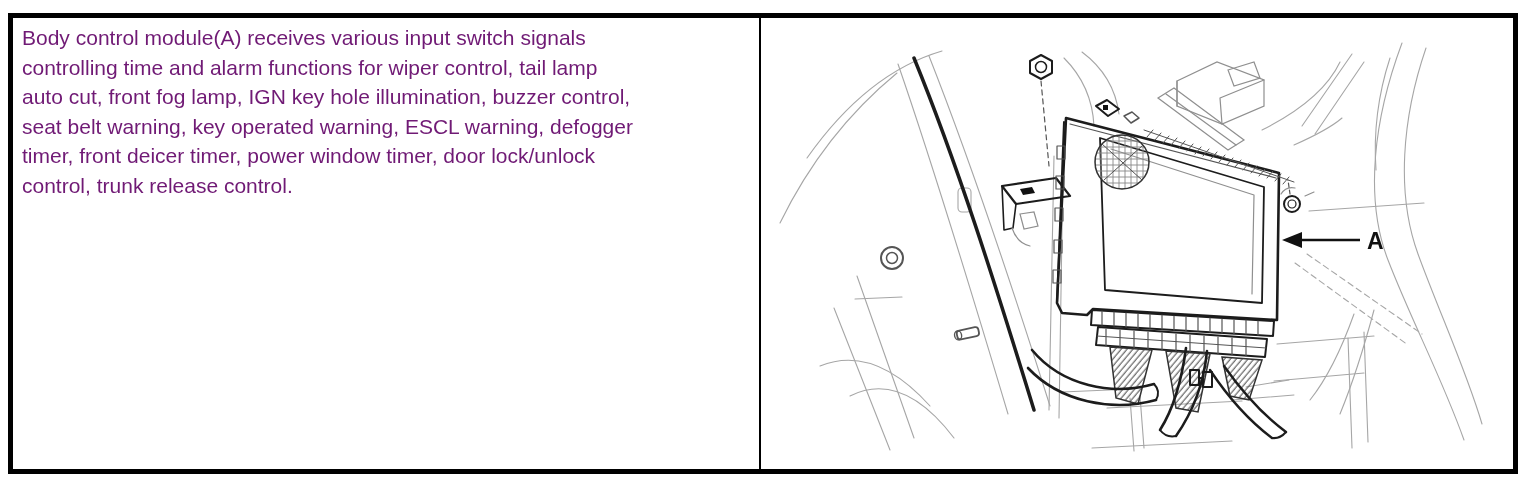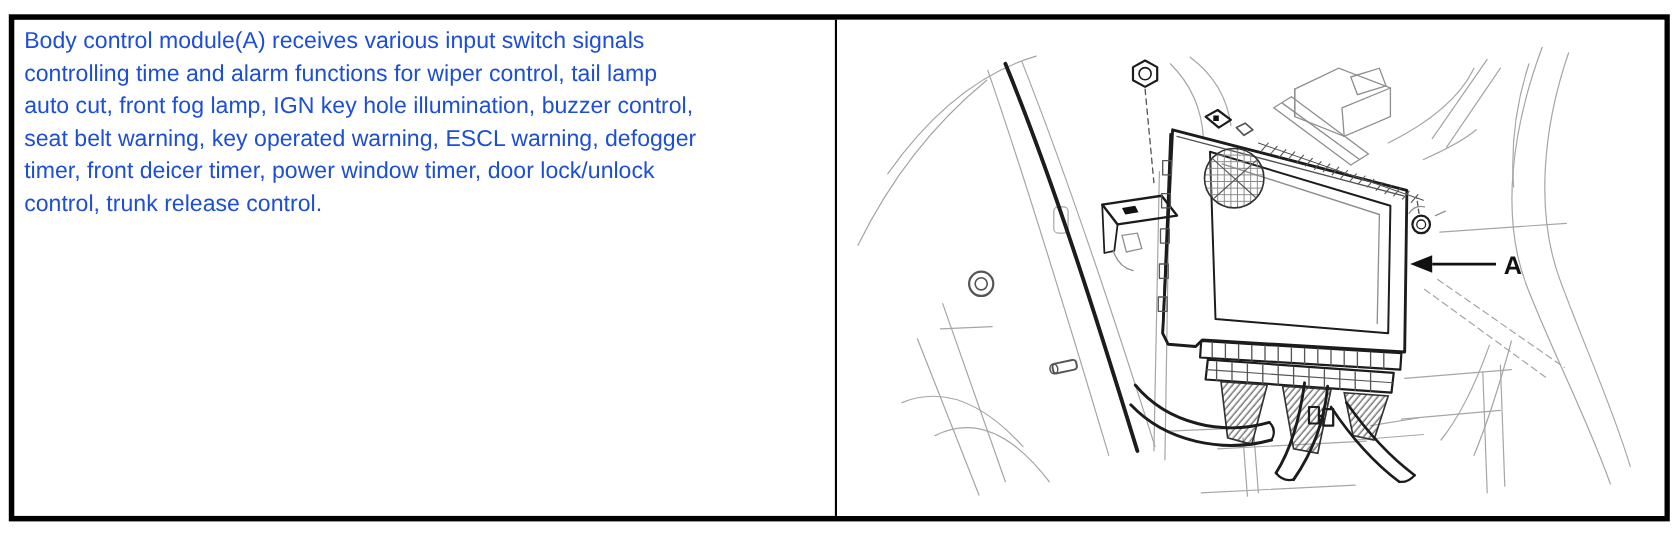--- a/index.html
+++ b/index.html
@@ -8,21 +8,21 @@
     font-family:"Liberation Sans", sans-serif; overflow:hidden;
   }
   .doc-table {
     position:absolute; left:8px; top:13px; width:1510px; height:461px;
     border:5px solid #000; box-sizing:border-box; display:flex; background:#fff;
   }
   .cell-text {
     flex:0 0 748px; width:748px; box-sizing:border-box;
     border-right:2px solid #000;
     padding:5px 6px 0 9px;
-    font-size:21px; line-height:29.5px; color:#1d4ed8;
+    font-size:21px; line-height:29.5px; color:#701a75;
     white-space:pre-line;
   }
   .cell-figure { flex:1 1 auto; position:relative; background:#fff; }
   .cell-figure svg { display:block; width:100%; height:100%; }
   .thin   { stroke:#a6a6a6; stroke-width:1.1; fill:none; stroke-linecap:round; }
   .thin2  { stroke:#8f8f8f; stroke-width:1.2; fill:none; stroke-linecap:round; }
   .ink    { stroke:#1c1c1c; fill:none; stroke-linecap:round; stroke-linejoin:round; }
   .mid    { stroke:#555555; fill:none; stroke-linecap:round; stroke-linejoin:round; }
 </style>
 </head>

